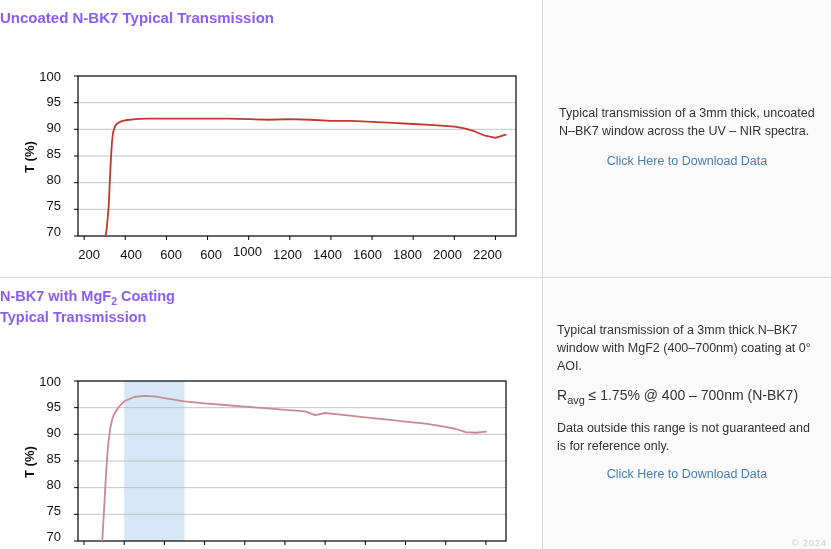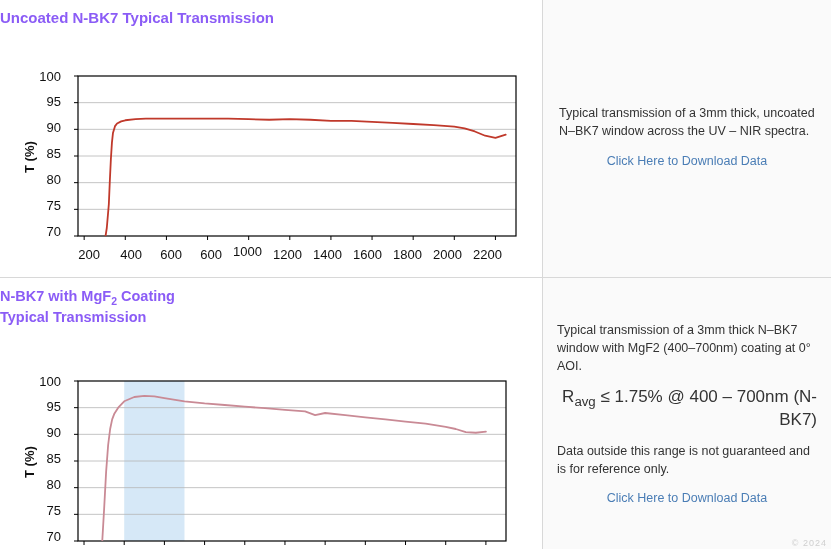--- a/index.html
+++ b/index.html
@@ -104,21 +104,21 @@
   }
 
   #text-top-inner {
     position: absolute;
     top: 104px; left: 16px; right: 16px;
   }
   #text-bottom-inner {
     position: absolute;
     top: 30px; left: 14px; right: 14px;
   }
-  .spec-line { font-size: 17px; color: #333333; text-align:right; margin: 0 0 11px 0;}
+  .spec-line { font-size: 14px; color: #333333; text-align:left; margin: 0 0 11px 0;}
   .spec-sub { font-size: 0.78em; vertical-align: sub; }
 
   #watermark {
     position: absolute;
     right: 4px;
     bottom: 1px;
     font-size: 9px;
     color: #cfcfcf;
     letter-spacing: 1px;
   }

